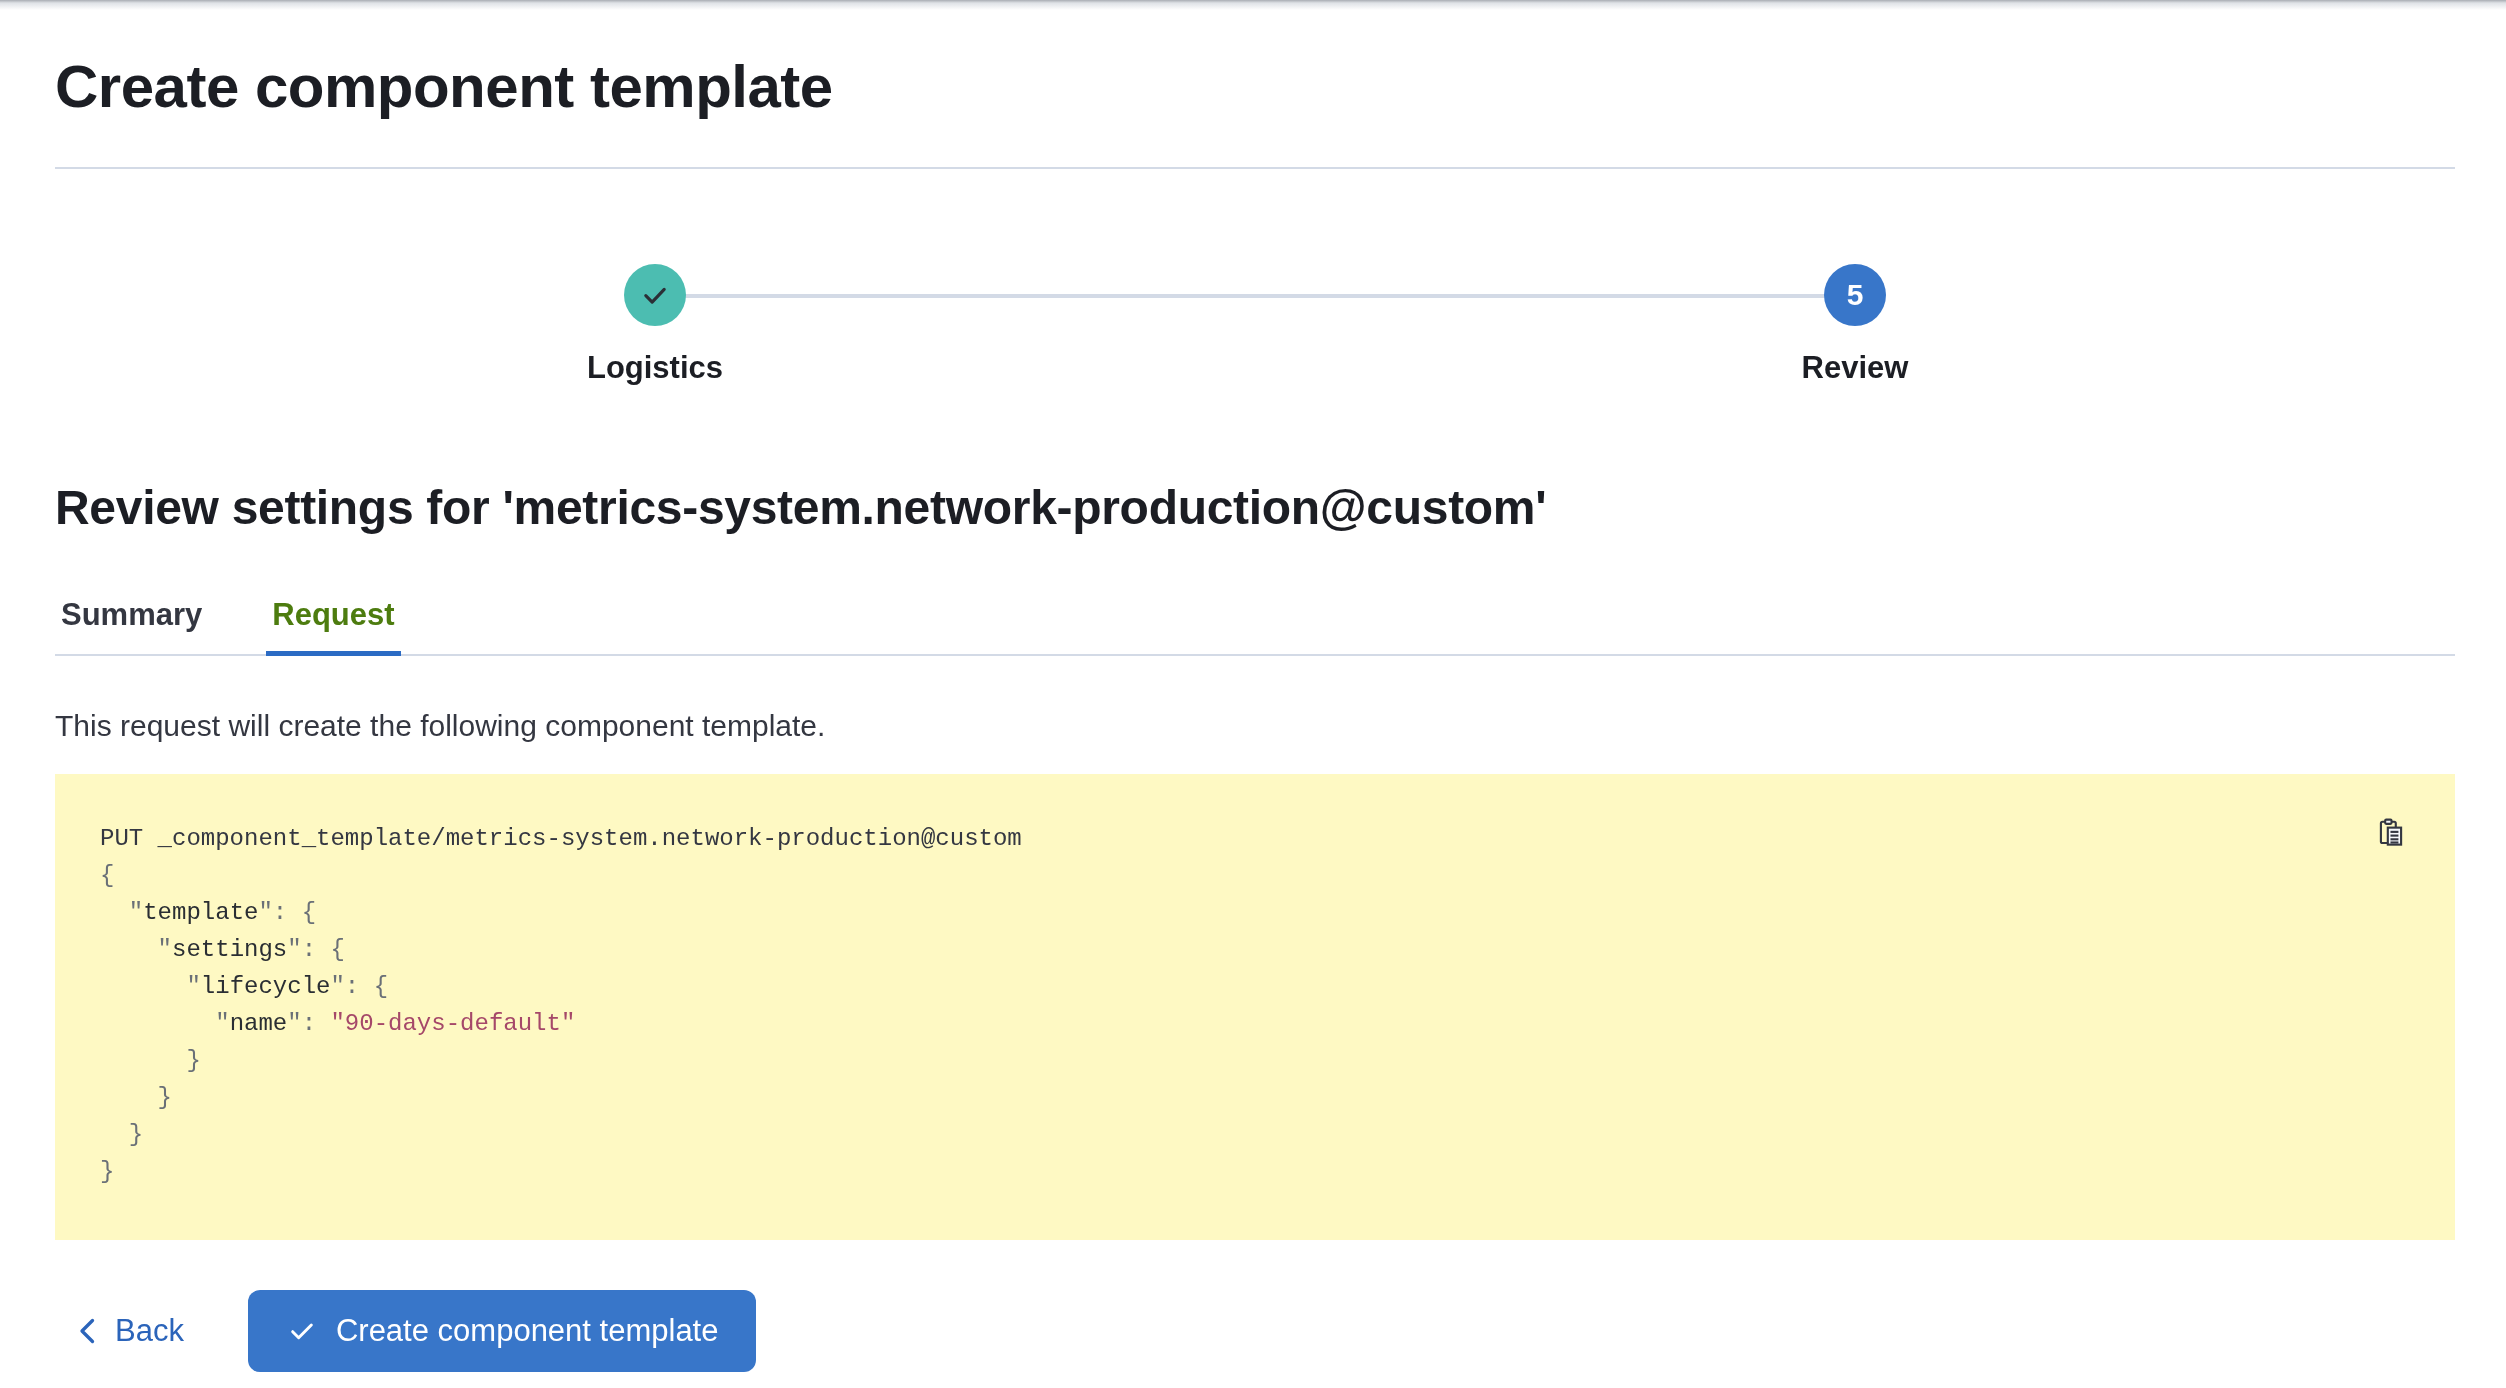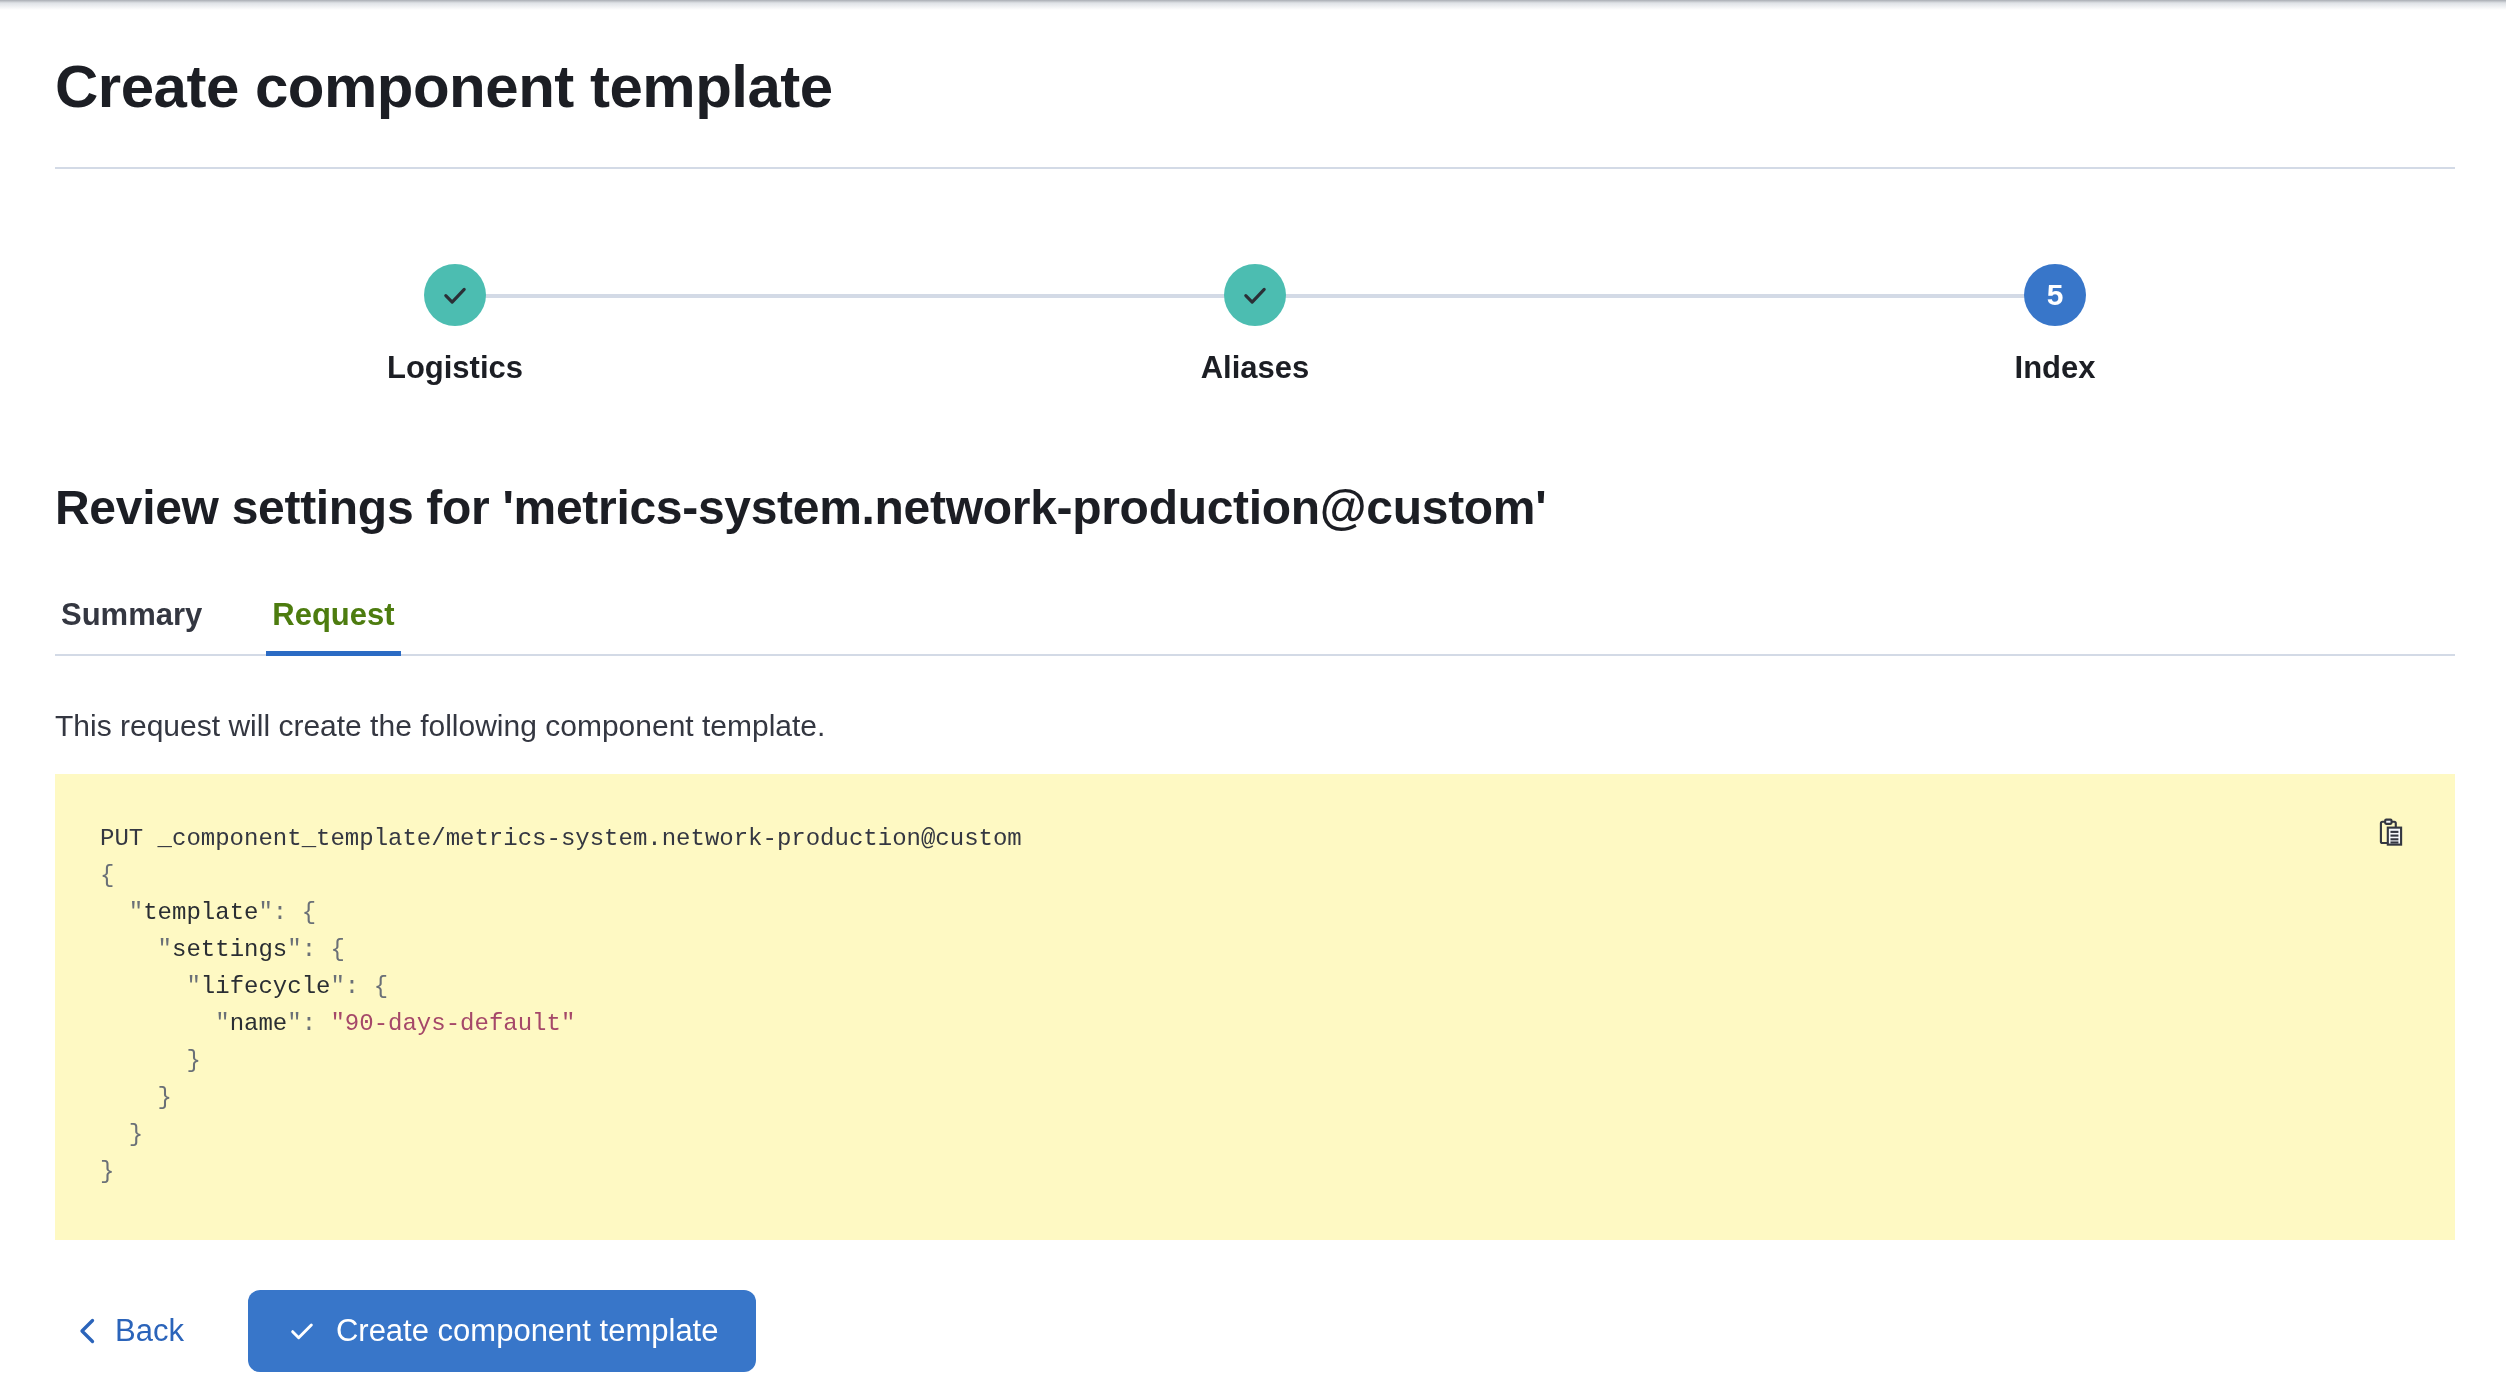--- a/index.html
+++ b/index.html
@@ -73,34 +73,22 @@
           <span>
             <svg width="34" height="34" viewBox="0 0 24 24" fill="none">
               <path d="M5.5 12.5 L10 17 L18.5 8" stroke="#2b2f36" stroke-width="2.2" stroke-linecap="round" stroke-linejoin="round"></path>
             </svg>
           </span>
         </div>
         <div class="step-label">Logistics</div>
       </div>
       <div class="step">
         <div class="step-line left"></div>
-        <div class="step-line right"></div>
-        <div class="step-circle complete">
-          <span>
-            <svg width="34" height="34" viewBox="0 0 24 24" fill="none">
-              <path d="M5.5 12.5 L10 17 L18.5 8" stroke="#2b2f36" stroke-width="2.2" stroke-linecap="round" stroke-linejoin="round"></path>
-            </svg>
-          </span>
-        </div>
-        <div class="step-label">Aliases</div>
-      </div>
-      <div class="step">
-        <div class="step-line left"></div>
         <div class="step-circle current">5</div>
-        <div class="step-label">Index</div>
+        <div class="step-label">Review</div>
       </div>
     </div>
 
   <h2 class="review-heading">Review settings for 'metrics-system.network-production@custom'</h2>
 
   <div class="tabs" id="tabs">
       <div class="tab">Summary</div>
       <div class="tab selected">Request</div>
     </div>
 

